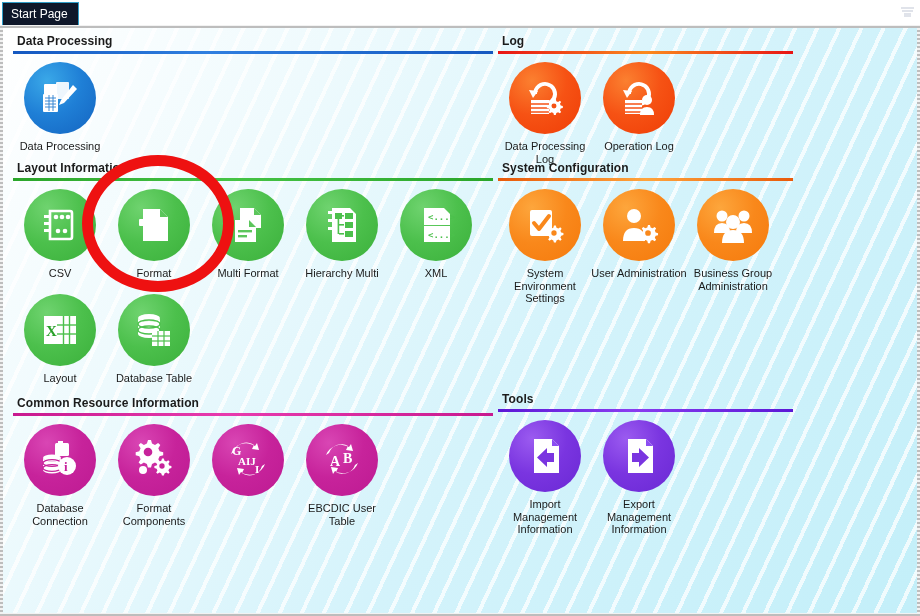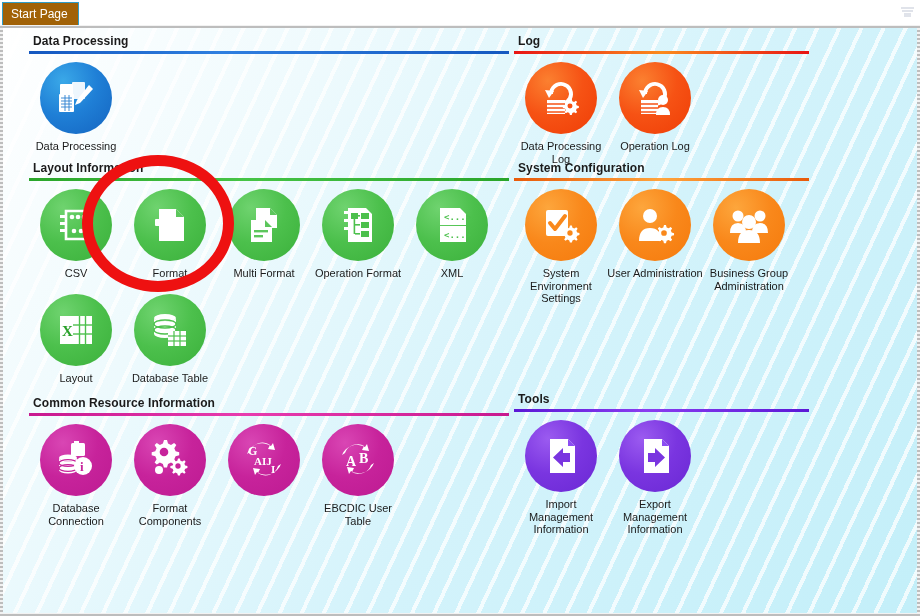--- a/index.html
+++ b/index.html
@@ -11,21 +11,21 @@
   }
 
   
   .tabbar {
     position: absolute; top: 0; left: 0; width: 920px; height: 25px;
     background: #ffffff;
   }
   .tab {
     position: absolute; top: 2px; left: 2px;
     height: 27px; padding: 2px 10px 0 8px;
-    background: #a16207;
+    background: #0f172a;
     border: 1px solid #2f9dc8;
     color: #ffffff;
     font-size: 12px; line-height: 18px;
     white-space: nowrap;
   }
   .winbtn {
     position: absolute; top: 7px; right: 6px;
     width: 13px; height: 10px;
     opacity: .30;
   }
@@ -50,21 +50,21 @@
         rgba(255,255,255,.75) 20px),
       linear-gradient(125deg, #ffffff 0%, #eefafd 26%, #d4f3fb 58%, #c3eff9 100%);
     overflow: hidden;
   }
 
   
   .col { position: absolute; top: 0; }
   .col-left  { left: 10px;  width: 480px; }
   .col-right { left: 495px; width: 415px; }
 
-  .section { position: absolute; width: 100%; margin-left: 16px; }
+  .section { position: absolute; width: 100%; }
   .sec-title {
     font-size: 12px; font-weight: bold; color: #1b1b1b;
     padding-left: 4px; letter-spacing: .1px;
   }
   .sec-rule { height: 3px; margin-top: 3px; }
 
   
   .rule-blue   { background: linear-gradient(90deg,#1558c0,#2f7fe0 40%,#1558c0); }
   .rule-green  { background: linear-gradient(90deg,#2aa52a,#46c446 45%,#2aa52a); }
   .rule-pink   { background: linear-gradient(90deg,#c8198f,#e83bae 45%,#c8198f); }
@@ -223,21 +223,21 @@
                 <rect x="19" y="21" width="5" height="1.6"></rect>
                 <rect x="19" y="30" width="5" height="1.6"></rect>
                 <rect x="19" y="12" width="5" height="1.6"></rect>
               </g>
               <rect x="8" y="8" width="4" height="3"></rect>
                   <rect x="8" y="16" width="4" height="3"></rect>
               <rect x="8" y="24" width="4" height="3"></rect>
             </g>
               </svg>
           </div>
-          <div class="cap">Operation Format</div>
+          <div class="cap">Hierarchy Multi</div>
         </div>
 
         <div class="tile">
           <div class="disc d-green">
             <svg viewBox="0 0 44 44">
                 <g fill="#fff">
               <path d="M10 5 h20 l6 6 v11 H10 z"></path>
               <path d="M10 23 h26 v16 H10 z"></path>
               <g fill="#4cc04c" font-family="monospace" font-size="9" font-weight="bold">
                 <text x="14" y="17">&lt;...&gt;</text>

